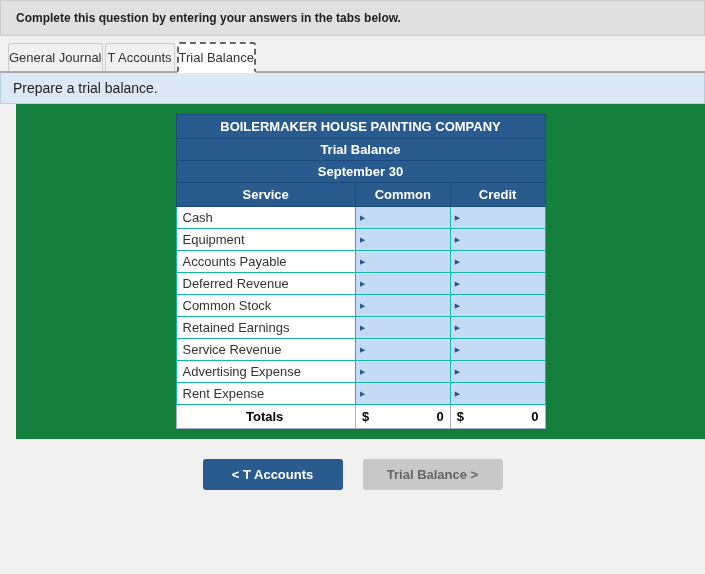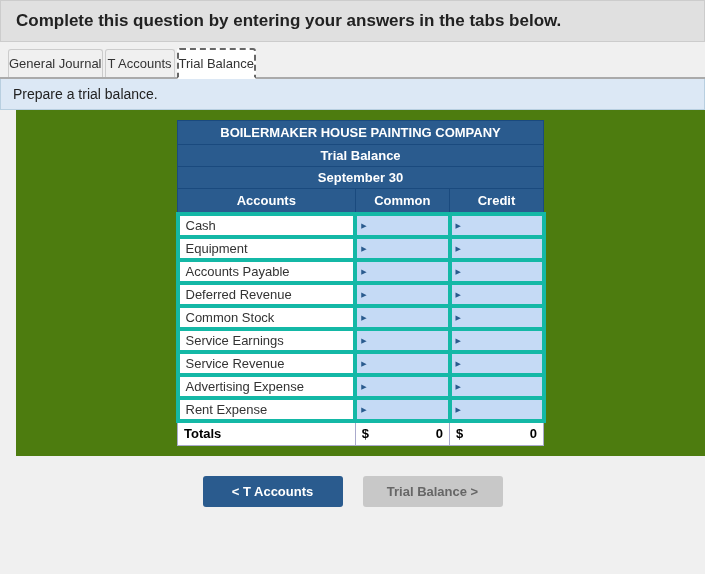--- a/index.html
+++ b/index.html
@@ -16,21 +16,21 @@
       background: #f0f0f0;
       padding: 0;
     }
 
     
     .instruction-bar {
       background: #e0e0e0;
       border: 1px solid #ccc;
       padding: 10px 15px;
       font-weight: bold;
-      font-size: 17px;
+      font-size: 12px;
       color: #222;
     }
 
     
     .tabs-row {
       display: flex;
       align-items: flex-end;
       background: #f0f0f0;
       padding: 6px 8px 0 8px;
       gap: 2px;
@@ -69,21 +69,21 @@
       border: 1px solid #b8cfe0;
       border-top: none;
       padding: 7px 12px;
       font-size: 14px;
       color: #222;
     }
 
     
     .table-container {
       padding: 10px 15px;
-      background: #4d7c0f;
+      background: #15803d;
       margin-left: 16px;
     }
 
     .trial-balance-table {
       border-collapse: collapse;
       width: 370px;
       margin: 0 auto;
       font-size: 13px;
     }
 
@@ -118,21 +118,21 @@
     .trial-balance-table .col-header-row th.accounts-col {
       text-align: center;
       width: 180px;
     }
 
     .trial-balance-table .col-header-row th.amount-col {
       width: 95px;
     }
 
     .data-row td {
-      border: 4px solid #14b8a6;
+      border: 1px solid #14b8a6;
       padding: 2px 4px;
       height: 22px;
       vertical-align: middle;
     }
 
     .data-row td.account-name {
       background: #fff;
       color: #333;
       padding-left: 6px;
     }
@@ -158,21 +158,21 @@
     .totals-row td {
       border: 1px solid #aac;
       padding: 2px 6px;
       height: 24px;
       vertical-align: middle;
       font-weight: bold;
       background: #fff;
     }
 
     .totals-row td.total-label {
-      text-align: left;
+      text-align: center;
       padding-right: 8px;
     }
 
     .totals-row td.total-amount {
       background: #fff;
       text-align: right;
       white-space: nowrap;
     }
 
     
@@ -252,21 +252,21 @@
             <span>Trial Balance</span>
           </th>
         </tr>
         <tr>
           <th colspan="3" class="sub-header">
             <span>September 30</span>
           </th>
         </tr>
         <tr class="col-header-row">
           <th class="accounts-col">
-            <span>Accounts</span>
+            <span>Service</span>
           </th>
           <th class="amount-col">
             <span>Common</span>
           </th>
           <th class="amount-col">
             <span>Credit</span>
           </th>
         </tr>
       </thead>
       <tbody id="table-body">
@@ -329,21 +329,21 @@
                 <input type="text" class="input-cell" style="">
               </div>
             </td>
             <td class="amount-cell">
               <div class="amount-cell-inner">
                 <input type="text" class="input-cell" style="">
               </div>
             </td>
           </tr>
           <tr class="data-row">
-            <td class="account-name">Service Earnings</td>
+            <td class="account-name">Retained Earnings</td>
             <td class="amount-cell">
               <div class="amount-cell-inner">
                 <input type="text" class="input-cell" style="">
               </div>
             </td>
             <td class="amount-cell">
               <div class="amount-cell-inner">
                 <input type="text" class="input-cell" style="">
               </div>
             </td>

